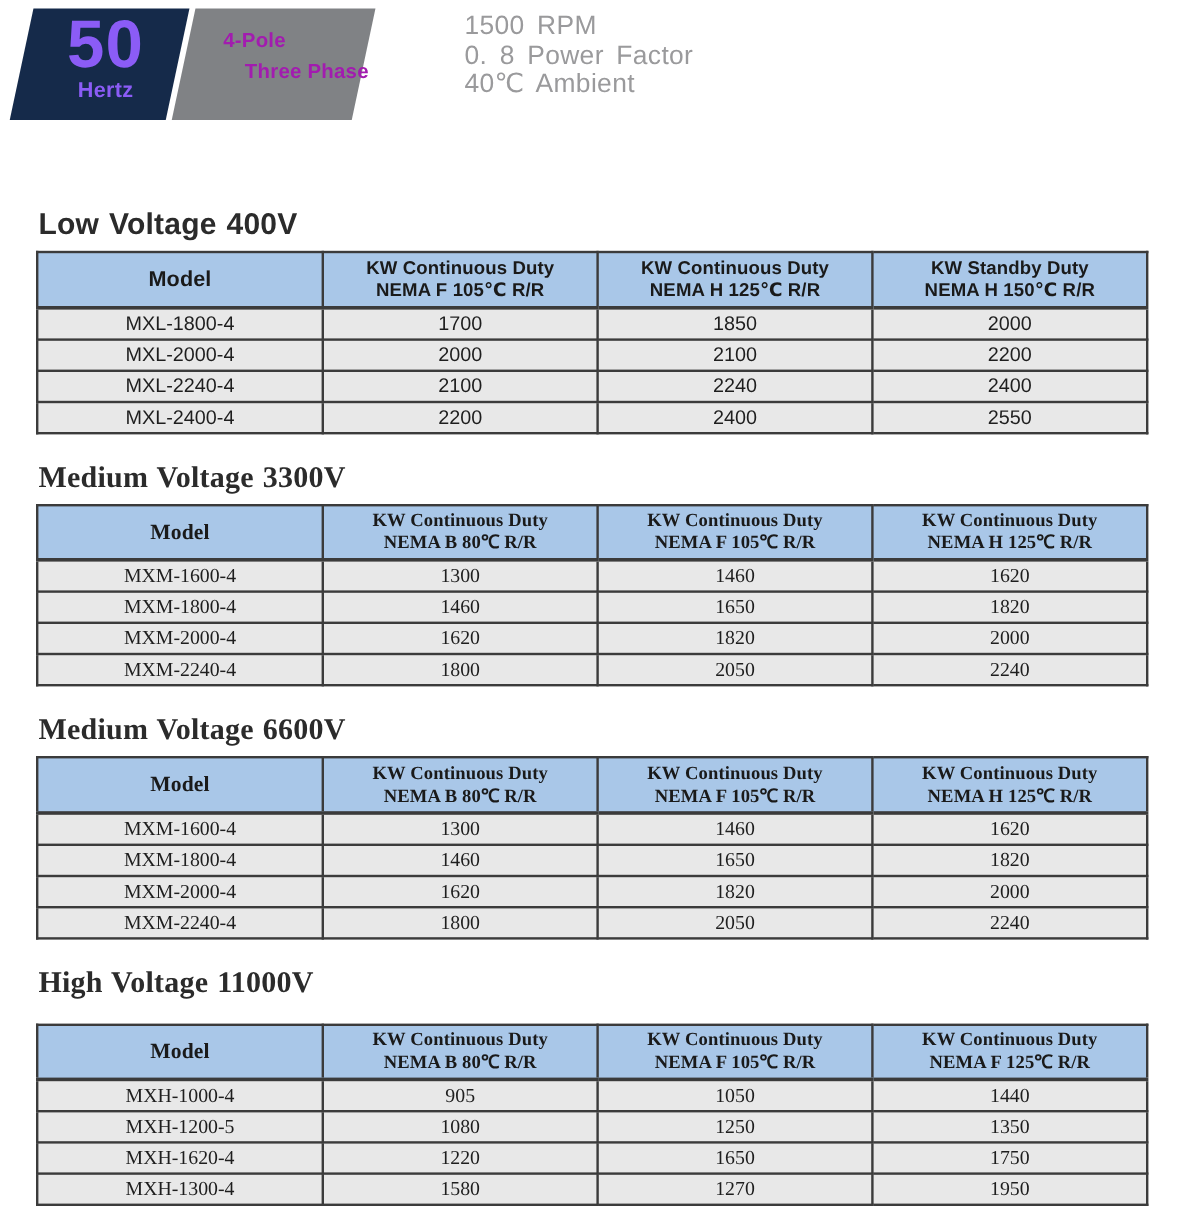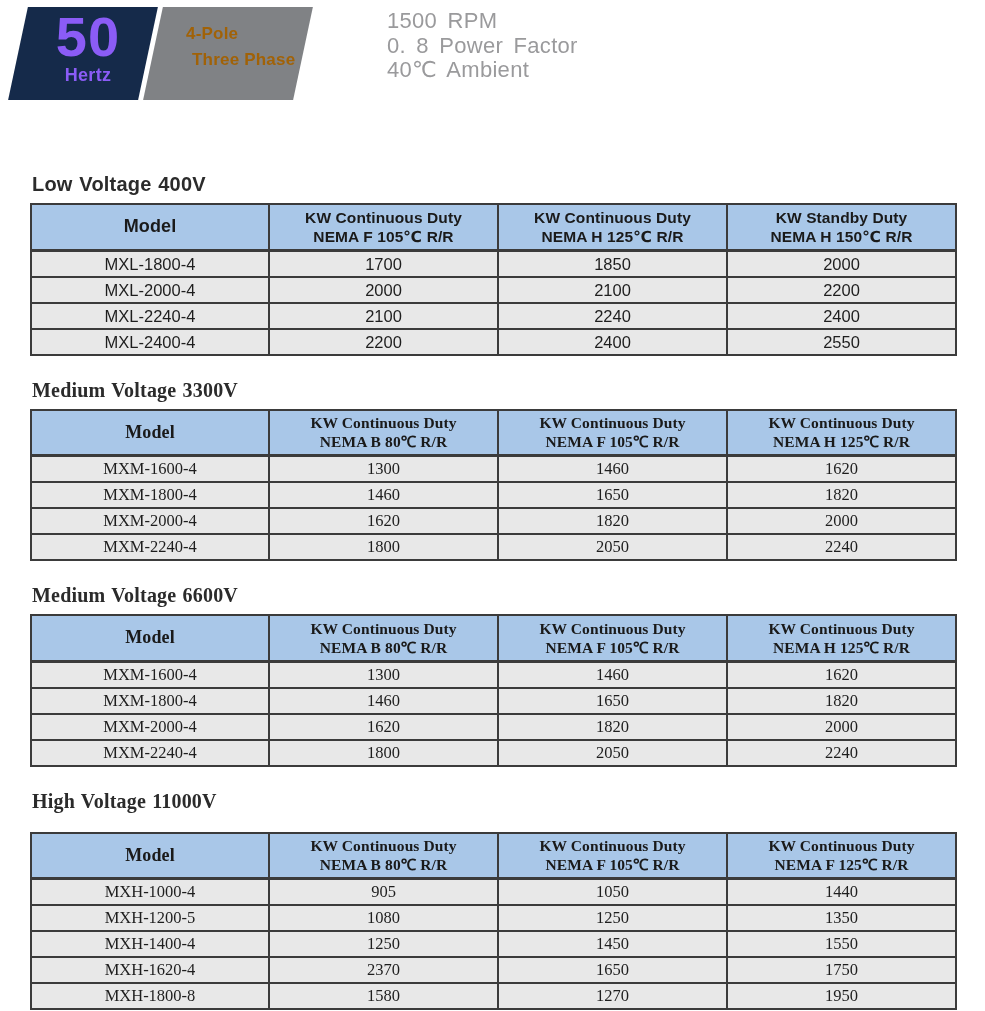--- a/index.html
+++ b/index.html
@@ -15,30 +15,30 @@
     overflow:hidden;
   }
   
   .hero{position:relative;height:100px;}
   .shape{position:absolute;top:7px;height:93px;transform:skewX(-12deg);}
   .shape.navy{left:18px;width:130px;background:var(--c-navy);}
   .shape.gray{left:153px;width:150px;background:var(--c-gray);}
   .navy-text{position:absolute;left:38px;top:8px;width:100px;text-align:center;color:#8b5cf6;}
   .freq{font-size:56px;font-weight:bold;line-height:58px;letter-spacing:1px;}
   .hertz{font-size:18px;font-weight:bold;line-height:19px;margin-top:0px;letter-spacing:.3px;}
-  .gray-text{position:absolute;left:186px;top:21px;color:#a16207;font-weight:bold;
+  .gray-text{position:absolute;left:186px;top:21px;color:#a21caf;font-weight:bold;
     font-size:17px;line-height:26px;letter-spacing:.2px;}
-  .gray-text .indent{margin-left:6px;}
+  .gray-text .indent{margin-left:18px;}
   .specs{position:absolute;left:363px;top:9px;color:var(--c-spec);
     font-size:22px;line-height:24.5px;word-spacing:4px;letter-spacing:.3px;margin-left:24px;}
   
   .content{margin-left:30px;width:925px;}
   section.tbl-section.first{margin-top:73px;}
   section.tbl-section + section.tbl-section{margin-top:23px;font-family:Liberation Serif, serif;}
-  .tbl-title{margin:0 0 7px 2px;font-size:20px;font-weight:bold;color:var(--c-title);
+  .tbl-title{margin:0 0 7px 2px;font-size:25px;font-weight:bold;color:var(--c-title);
     letter-spacing:.2px;word-spacing:1px;}
   section.gap-lg table{margin-top:19px;}
   table.spec-table{border-collapse:collapse;width:925px;table-layout:fixed;}
   col.c-model{width:238px;}
   col.c-val{width:229px;}
   th,td{border:2px solid var(--c-border);text-align:center;vertical-align:middle;padding:0;}
   thead th{background:var(--c-blue);height:46px;font-size:15.5px;font-weight:bold;
     color:#1a1a1a;border-bottom-width:3px;line-height:19px;letter-spacing:.1px;}
   thead th.model-th{font-size:18px;}
   td{background:var(--c-row);height:24px;font-size:16.5px;color:var(--c-cell);line-height:24px;}
@@ -268,33 +268,27 @@
             <td>1050</td>
             <td>1440</td>
           </tr>
           <tr>
             <td>MXH-1200-5</td>
             <td>1080</td>
             <td>1250</td>
             <td>1350</td>
           </tr>
           <tr>
-            <td>MXH-1400-4</td>
-            <td>1250</td>
-            <td>1450</td>
-            <td>1550</td>
-          </tr>
-          <tr>
             <td>MXH-1620-4</td>
-            <td>2370</td>
+            <td>1220</td>
             <td>1650</td>
             <td>1750</td>
           </tr>
           <tr>
-            <td>MXH-1800-8</td>
+            <td>MXH-1300-4</td>
             <td>1580</td>
             <td>1270</td>
             <td>1950</td>
           </tr>
         </tbody>
       </table>
   </section>
 </div>
 
 </body></html>

